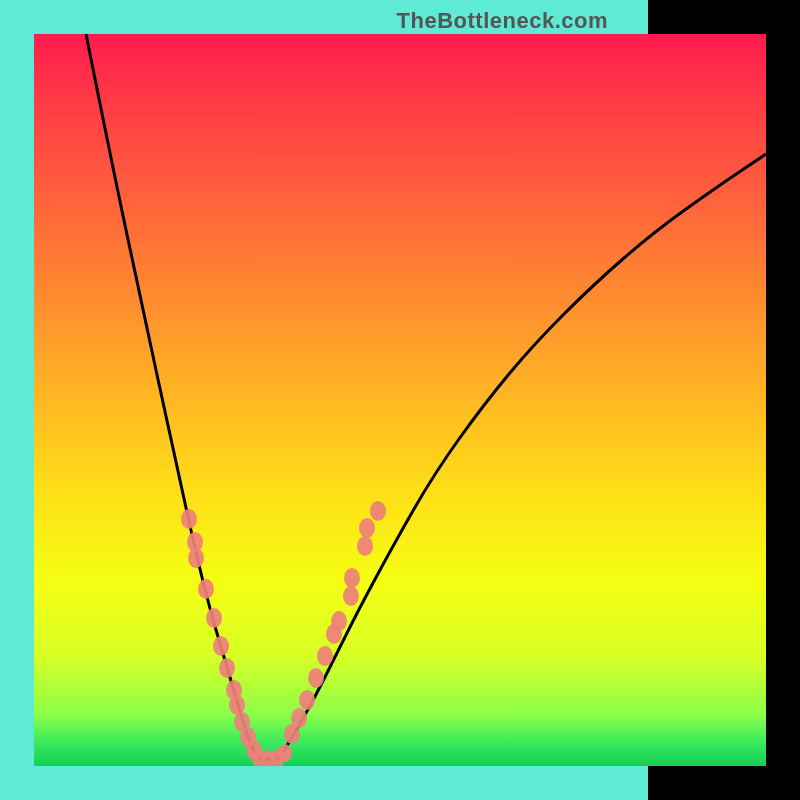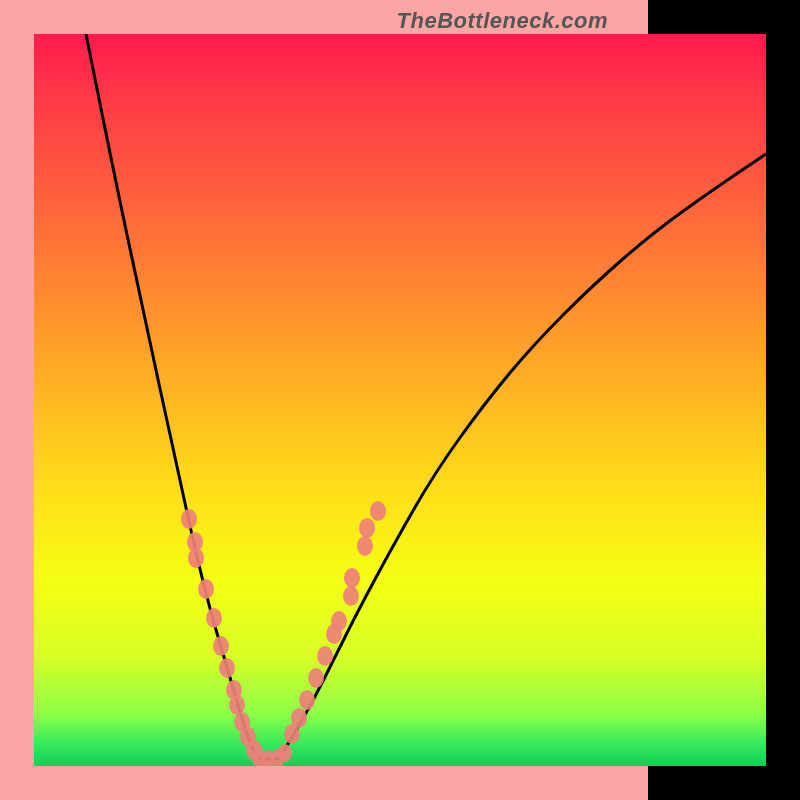--- a/index.html
+++ b/index.html
@@ -10,22 +10,21 @@
     background: #000;
     font-family: Arial, Helvetica, sans-serif;
     overflow: hidden;
   }
   .frame {
     position: absolute;
     top: 0;
     left: 0;
     width: 648px;
     height: 800px;
-    background: #fca5a5;
-    font-style: italic;
+    background: #5eead4;
   }
   .plot-area {
     position: absolute;
     top: 34px;
     left: 34px;
     width: 732px;
     height: 732px;
     background: linear-gradient(
       to bottom,
       #ff1a4e 0%,

